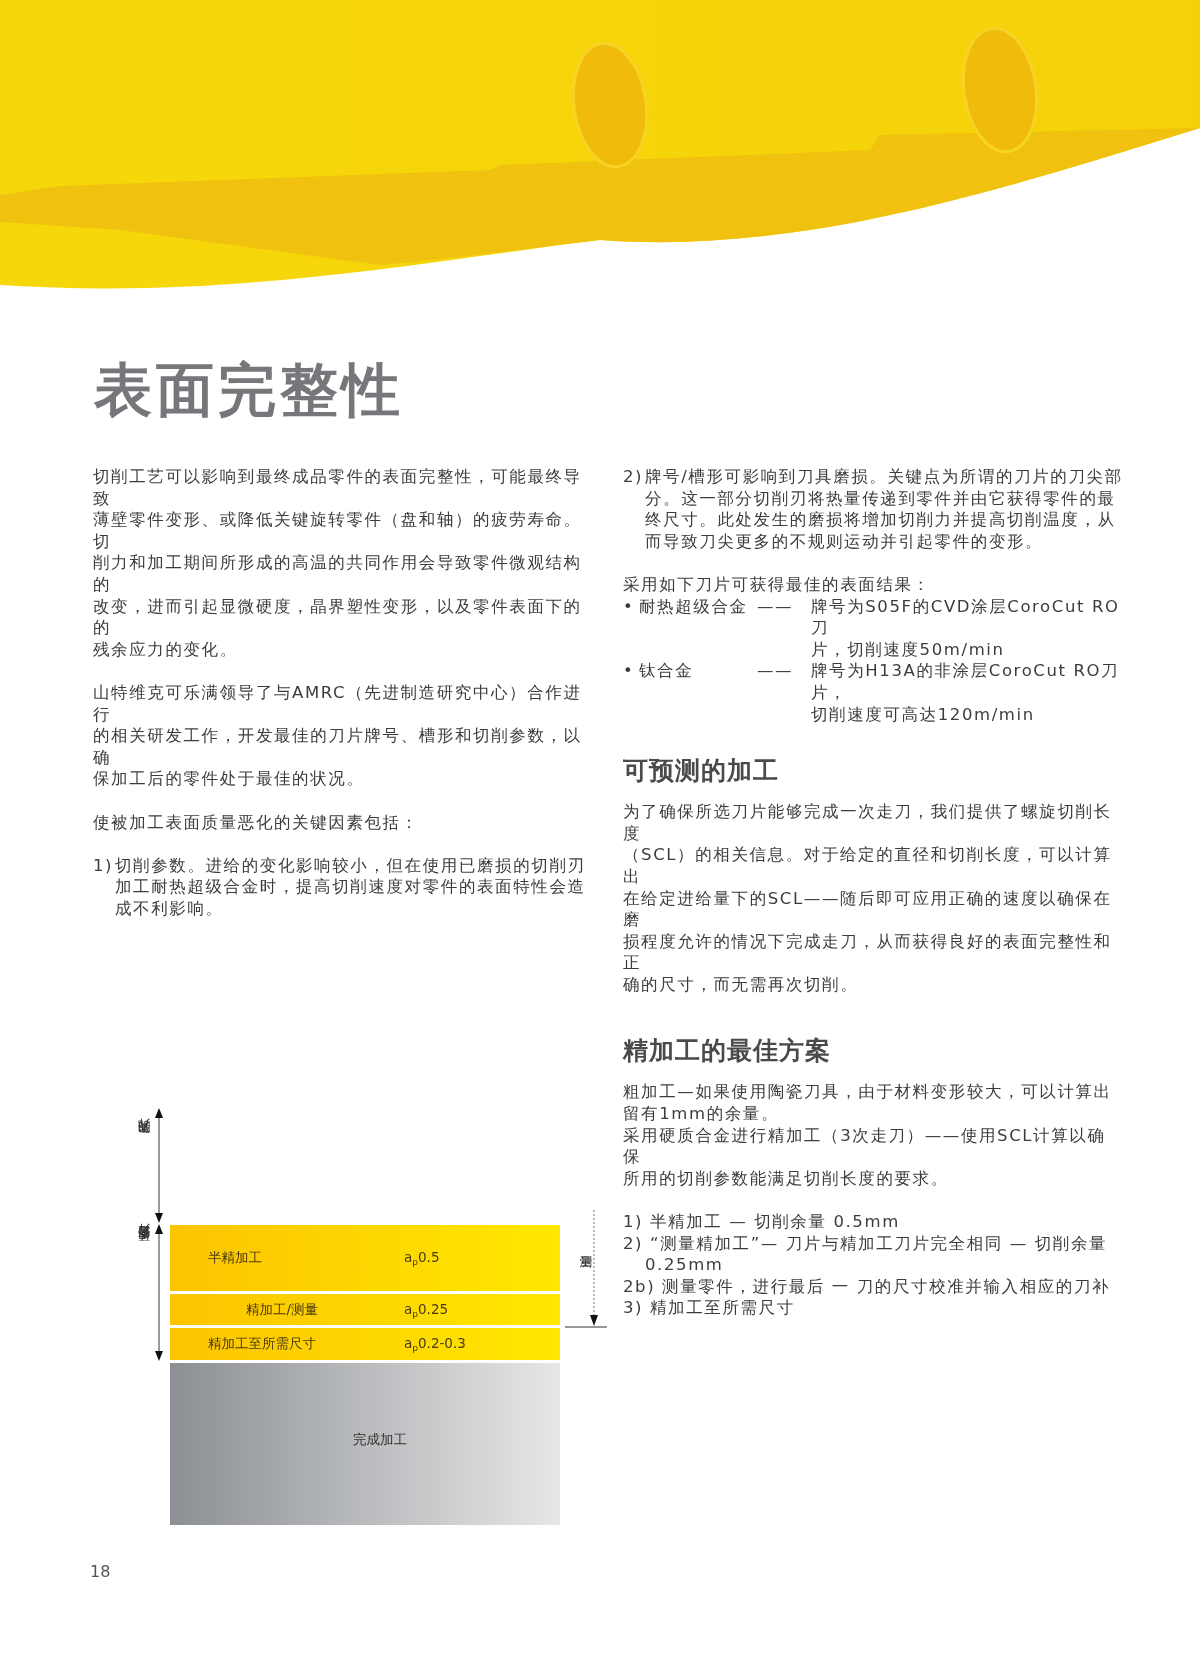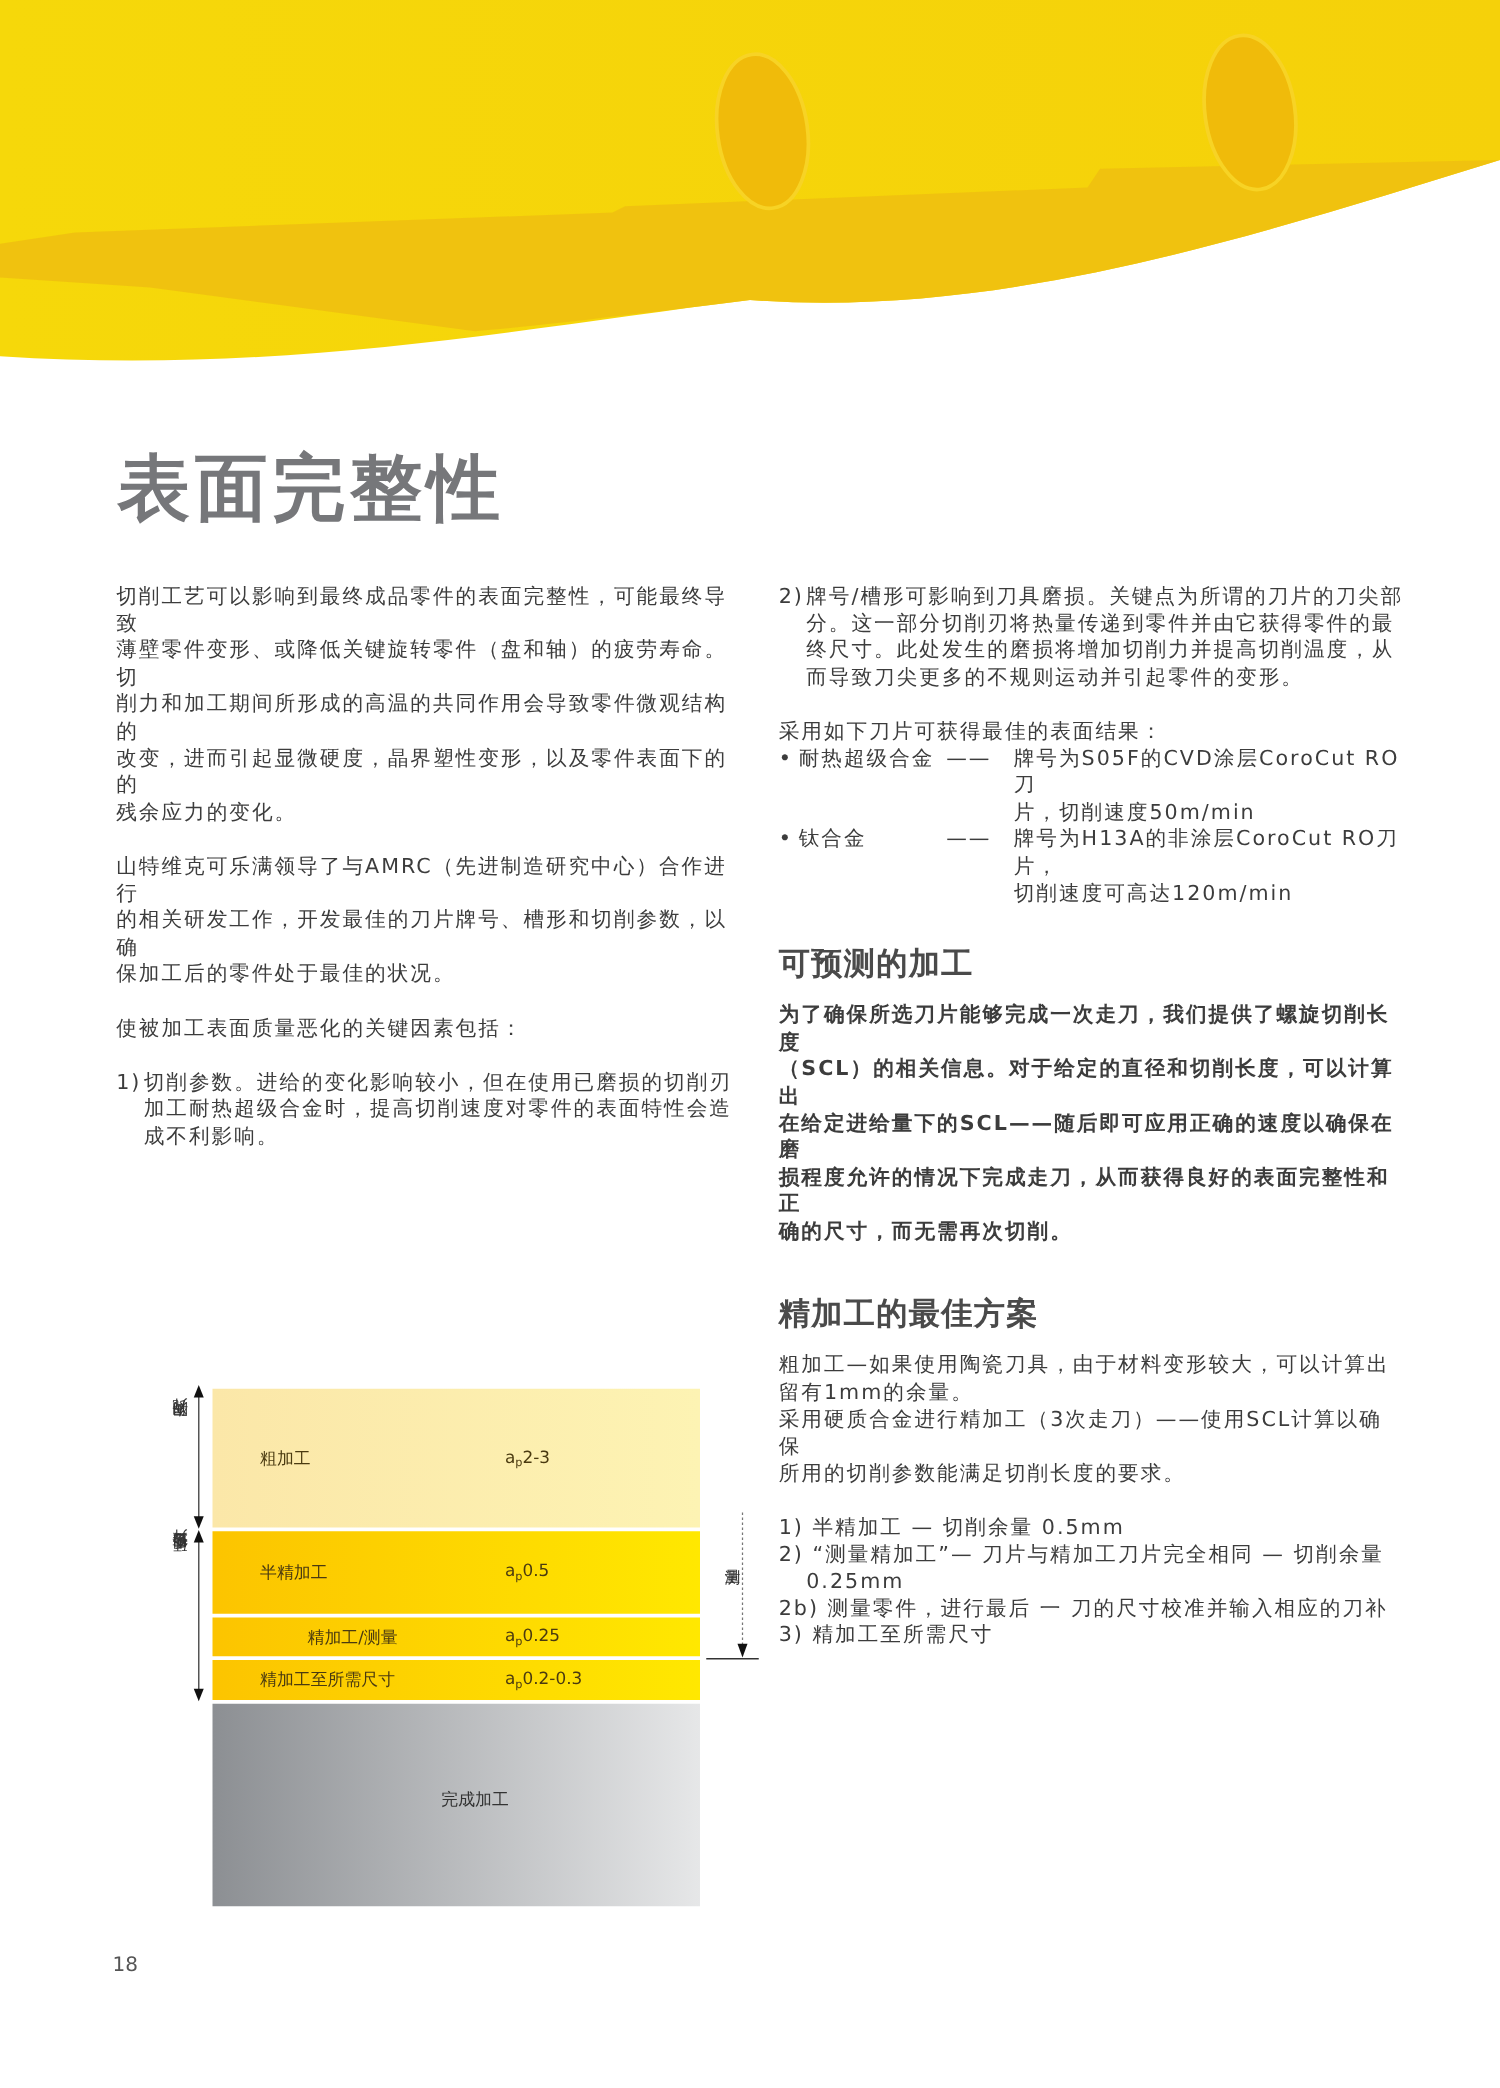--- a/index.html
+++ b/index.html
@@ -107,21 +107,21 @@
   </div>
   <div class="alloy-row" style="margin-bottom:30px;">
     <span class="bullet">•</span>
     <span class="name">钛合金</span>
     <span class="dash">——</span>
     <span class="desc">牌号为H13A的非涂层CoroCut  RO刀片，
 切削速度可高达120m/min</span>
   </div>
 
   <h2 class="h2" style="margin-bottom:14px;">可预测的加工</h2>
-  <p class="p" style="margin-bottom:40px;font-weight:bold;">为了确保所选刀片能够完成一次走刀，我们提供了螺旋切削长度
+  <p class="p" style="margin-bottom:40px;">为了确保所选刀片能够完成一次走刀，我们提供了螺旋切削长度
 （SCL）的相关信息。对于给定的直径和切削长度，可以计算出
 在给定进给量下的SCL——随后即可应用正确的速度以确保在磨
 损程度允许的情况下完成走刀，从而获得良好的表面完整性和正
 确的尺寸，而无需再次切削。</p>
 
   <h2 class="h2" style="margin-bottom:14px;">精加工的最佳方案</h2>
   <p class="p tight">粗加工—如果使用陶瓷刀具，由于材料变形较大，可以计算出
 留有1mm的余量。</p>
   <p class="p">采用硬质合金进行精加工（3次走刀）——使用SCL计算以确保
 所用的切削参数能满足切削长度的要求。</p>
@@ -146,24 +146,20 @@
     <polygon points="159,1361 155,1351 163,1351" fill="#111"></polygon>
 
     <line x1="594" y1="1210" x2="594" y2="1318" stroke="#777" stroke-width="1" stroke-dasharray="2,2"></line>
     <polygon points="594,1326 590,1315 598,1315" fill="#111"></polygon>
     <line x1="565" y1="1327" x2="607" y2="1327" stroke="#333" stroke-width="1.2"></line>
   </svg>
   <span class="vlabel" style="left:136px;top:1140px;">陶瓷刀片</span>
   <span class="vlabel" style="left:136px;top:1245px;">硬质合金刀片</span>
   <span class="vlabel" style="left:577px;top:1245px;transform:none;writing-mode:vertical-rl;">测量</span>
 
-  <div class="band b-rough">
-    <span class="lbl" style="top:47px;">粗加工</span>
-    <span class="val" style="top:47px;"><span>a</span><sub>p</sub><span>2-3</span></span>
-  </div>
   <div class="band b-semi">
     <span class="lbl" style="top:24px;">半精加工</span>
     <span class="val" style="top:24px;"><span>a</span><sub>p</sub><span>0.5</span></span>
   </div>
   <div class="band b-fine">
     <span class="lbl" style="top:7px;margin-left:38px;">精加工/测量</span>
     <span class="val" style="top:7px;"><span>a</span><sub>p</sub><span>0.25</span></span>
   </div>
   <div class="band b-final">
     <span class="lbl" style="top:7px;">精加工至所需尺寸</span>

